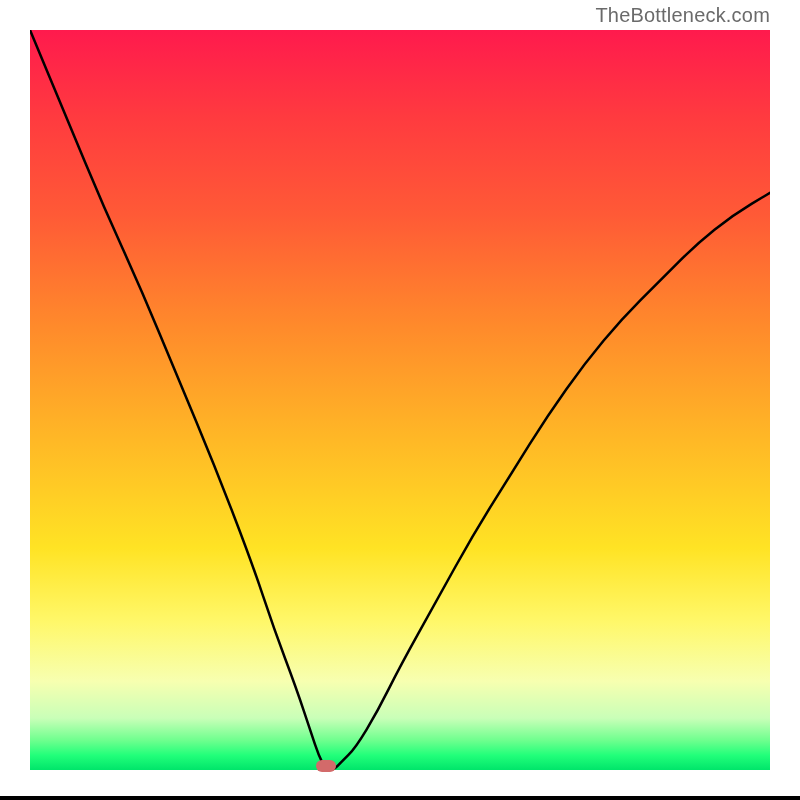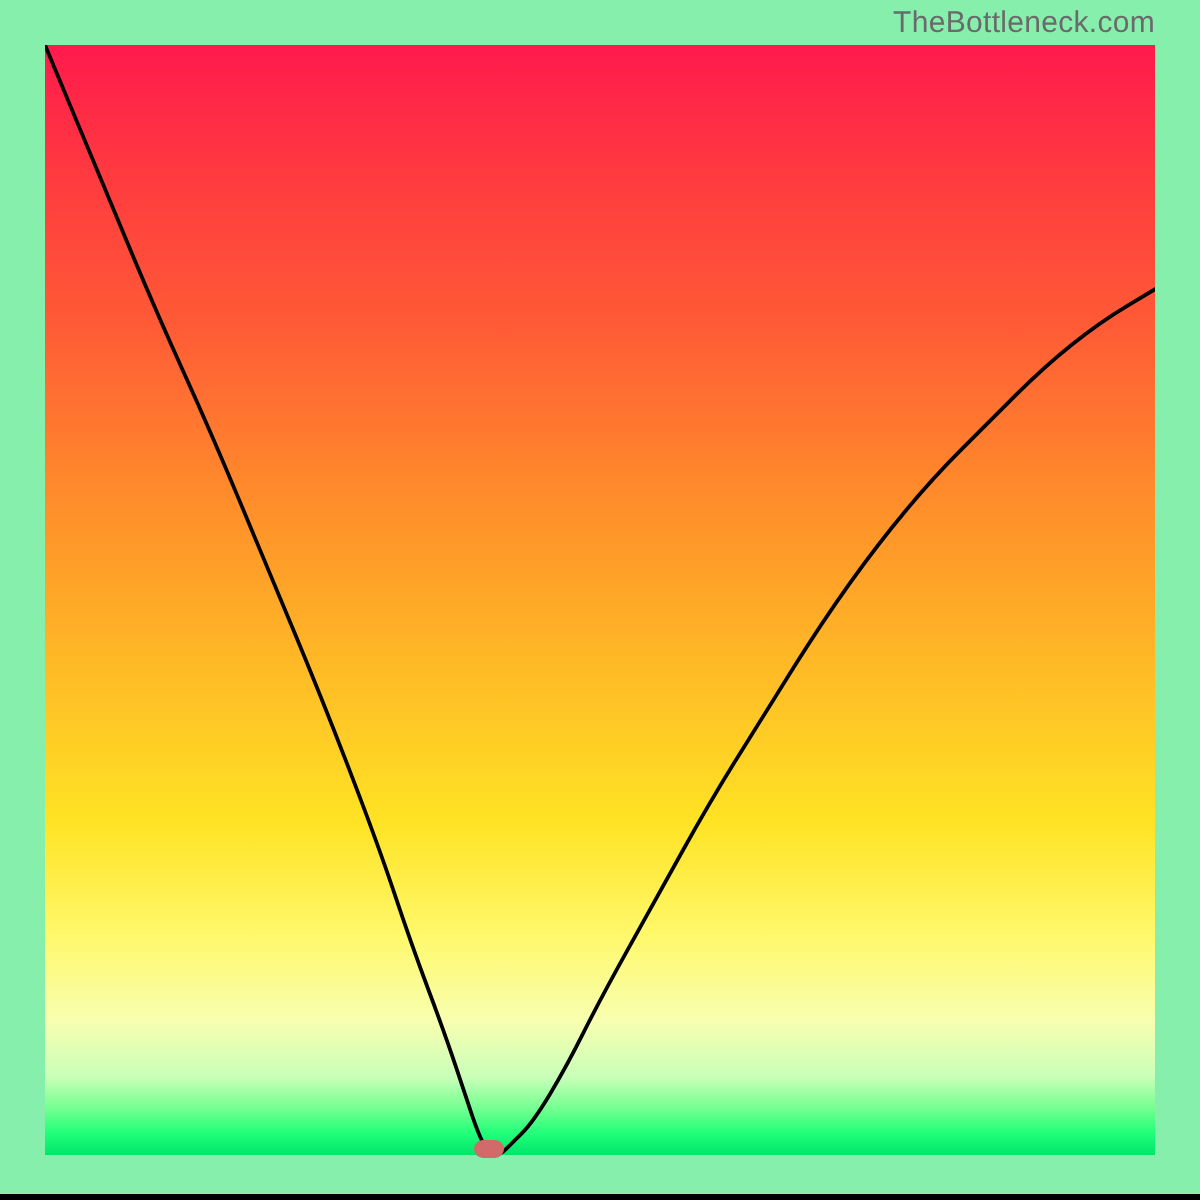--- a/index.html
+++ b/index.html
@@ -8,21 +8,21 @@
     width: 800px;
     height: 800px;
     overflow: hidden;
     background: #000;
     font-family: Arial, Helvetica, sans-serif;
   }
   .frame {
     position: relative;
     width: 800px;
     height: 796px;
-    background: #86efac;
+    background: #ffffff;
   }
   .plot-area {
     position: absolute;
     left: 30px;
     top: 30px;
     width: 740px;
     height: 740px;
     
     background: linear-gradient(to bottom,
       #ff1a4d 0%,

